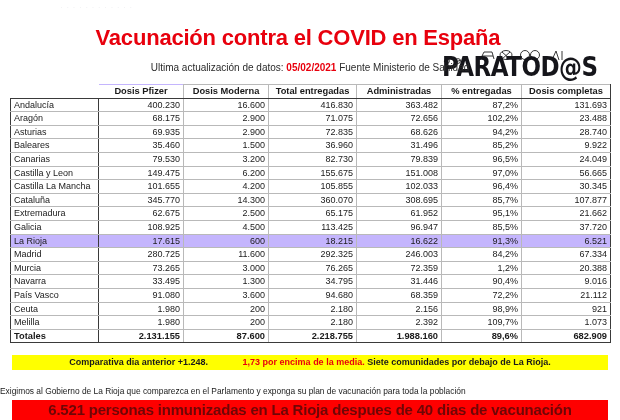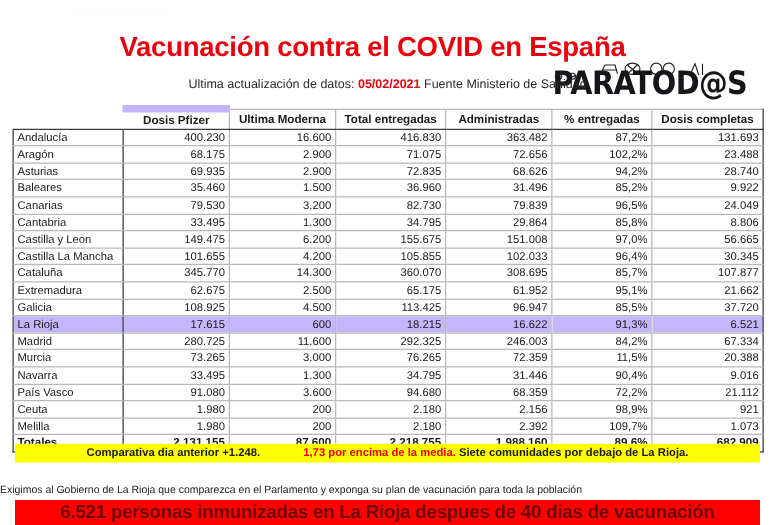--- a/index.html
+++ b/index.html
@@ -128,21 +128,21 @@
     text-align: left;
     border-left: 1px solid #3a3a3a;
     border-right: 1px solid #3a3a3a;
   }
   table.vtab tbody td.num {
     text-align: right;
   }
   table.vtab tbody td.last {
     border-right: 1px solid #3a3a3a;
   }
-  table.vtab thead th.h-first { border-left: 1px solid #3a3a3a; border-bottom: 1px solid #3a3a3a; border-top:6px solid #c4b5fd;}
+  table.vtab thead th.h-first { border-left: 1px solid #3a3a3a; border-bottom: 1px solid #3a3a3a; border-top:1px solid #c4b5fd;}
   table.vtab thead th.h-mid { border-bottom: 1px solid #3a3a3a; border-top:1px solid #b9b9b9;}
   table.vtab thead th.h-last { border-right: 1px solid #3a3a3a; border-bottom: 1px solid #3a3a3a; border-top:1px solid #b9b9b9;}
   tr.highlight td {
     background: #c4b5fd;
     font-weight: 400;
   }
   tr.totals td {
     font-weight: 700;
     border-top: 1px solid #3a3a3a;
     border-bottom: 1px solid #3a3a3a;
@@ -237,21 +237,21 @@
       <col style="width:85px">
       <col style="width:88px">
       <col style="width:85px">
       <col style="width:80px">
       <col style="width:89px">
     </colgroup>
     <thead>
       <tr>
         <th class="corner"></th>
         <th class="h-first">Dosis Pfizer</th>
-        <th class="h-mid">Ultima Moderna</th>
+        <th class="h-mid">Dosis Moderna</th>
         <th class="h-mid">Total entregadas</th>
         <th class="h-mid">Administradas</th>
         <th class="h-mid">% entregadas</th>
         <th class="h-last">Dosis completas</th>
       </tr>
     </thead>
     <tbody id="tbody">
         <tr>
           <td class="region">Andalucía</td>
           <td class="num">400.230</td>
@@ -289,29 +289,20 @@
           <td class="num last">9.922</td>
         </tr>
         <tr>
           <td class="region">Canarias</td>
           <td class="num">79.530</td>
           <td class="num">3.200</td>
           <td class="num">82.730</td>
           <td class="num">79.839</td>
           <td class="num">96,5%</td>
           <td class="num last">24.049</td>
-        </tr>
-        <tr>
-          <td class="region">Cantabria</td>
-          <td class="num">33.495</td>
-          <td class="num">1.300</td>
-          <td class="num">34.795</td>
-          <td class="num">29.864</td>
-          <td class="num">85,8%</td>
-          <td class="num last">8.806</td>
         </tr>
         <tr>
           <td class="region">Castilla y Leon</td>
           <td class="num">149.475</td>
           <td class="num">6.200</td>
           <td class="num">155.675</td>
           <td class="num">151.008</td>
           <td class="num">97,0%</td>
           <td class="num last">56.665</td>
         </tr>
@@ -368,21 +359,21 @@
           <td class="num">246.003</td>
           <td class="num">84,2%</td>
           <td class="num last">67.334</td>
         </tr>
         <tr>
           <td class="region">Murcia</td>
           <td class="num">73.265</td>
           <td class="num">3.000</td>
           <td class="num">76.265</td>
           <td class="num">72.359</td>
-          <td class="num">11,5%</td>
+          <td class="num">1,2%</td>
           <td class="num last">20.388</td>
         </tr>
         <tr>
           <td class="region">Navarra</td>
           <td class="num">33.495</td>
           <td class="num">1.300</td>
           <td class="num">34.795</td>
           <td class="num">31.446</td>
           <td class="num">90,4%</td>
           <td class="num last">9.016</td>

